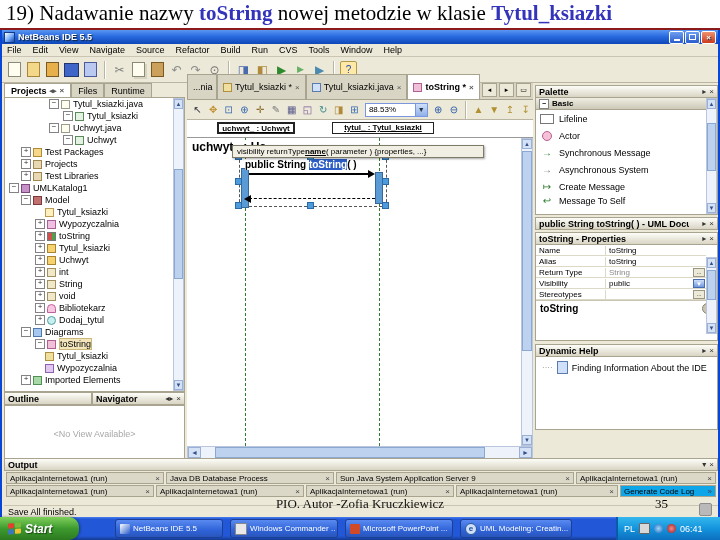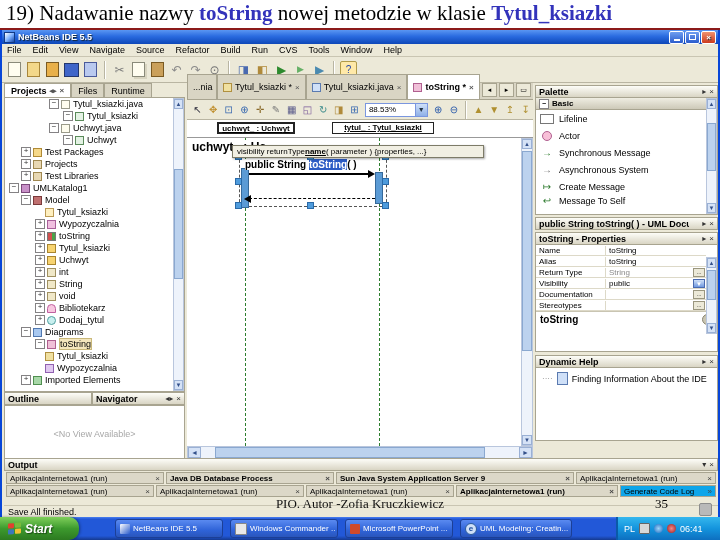--- a/index.html
+++ b/index.html
@@ -146,21 +146,21 @@
        text-align:center;flex:none;margin-right:1px;box-sizing:border-box}
   .pdd{width:12px;height:9px;background:linear-gradient(#cfe0f8,#6f98e0);border:1px solid #4a6ab0;
        color:#fff;font-size:6px;line-height:8px;text-align:center;flex:none;margin-right:1px;box-sizing:border-box}
   .helpitem{display:flex;align-items:center;gap:4px;font-size:9px;padding:4px 0 0 6px;background:#fff}
   .hdots{color:#999;font-size:8px}
   .hic{width:9px;height:11px;background:#cfe0f8;border:1px solid #5a7ab0}
   
   .otabrow{display:flex;gap:2px;padding:1px 2px 0 2px}
   .otab{display:flex;align-items:center;gap:3px;background:#dcd8c8;border:1px solid #a8a490;font-size:8px;
        padding:0 3px;height:12px;overflow:hidden;white-space:nowrap;box-sizing:border-box}
-  .otab.bold{font-weight:bold}
+  .otab.bold{font-weight:normal}
   .otab.sel{background:#0ea5e9}
   .otab .x{font-size:8px;color:#444;margin-left:auto}
   
   .taskbar{left:0;top:517px;width:720px;height:23px;
        background:linear-gradient(#4b80f0 0%,#2258d8 9%,#2258d8 82%,#15398f 100%)}
   .startbtn{position:absolute;left:0;top:0;width:79px;height:23px;border-radius:0 10px 10px 0;
        background:linear-gradient(#7fcf5a 0%,#3d9a2e 50%,#2c7a20 100%);display:flex;align-items:center;
        gap:4px;padding-left:8px;box-sizing:border-box;color:#fff;font-size:12px;font-weight:bold;
        font-style:italic;text-shadow:1px 1px 1px #1a4a12;box-shadow:1px 0 3px rgba(0,0,0,.4)}
   .flag{width:13px;height:12px;display:grid;grid-template-columns:6px 6px;grid-template-rows:5px 5px;
@@ -600,25 +600,20 @@
             <span class="plabel">Return Type</span>
             <span class="pval muted">String</span>
             <span class="pbtn">...</span>
           </div>
         <div class="prow">
             <span class="plabel">Visibility</span>
             <span class="pval">public</span>
             <span class="pdd">▼</span>
           </div>
         <div class="prow">
-            <span class="plabel">Documentation</span>
-            <span class="pval"></span>
-            <span class="pbtn">...</span>
-          </div>
-        <div class="prow">
             <span class="plabel">Stereotypes</span>
             <span class="pval"></span>
             <span class="pbtn">...</span>
           </div>
       </div>
       <div class="sb" style="position:absolute;right:0;top:12px;width:11px;height:77px">
         <div class="ar">▲</div>
         <div class="th" style="height:30px;margin-top:2px"></div>
         <div class="ar" style="position:absolute;bottom:0">▼</div>
       </div>

